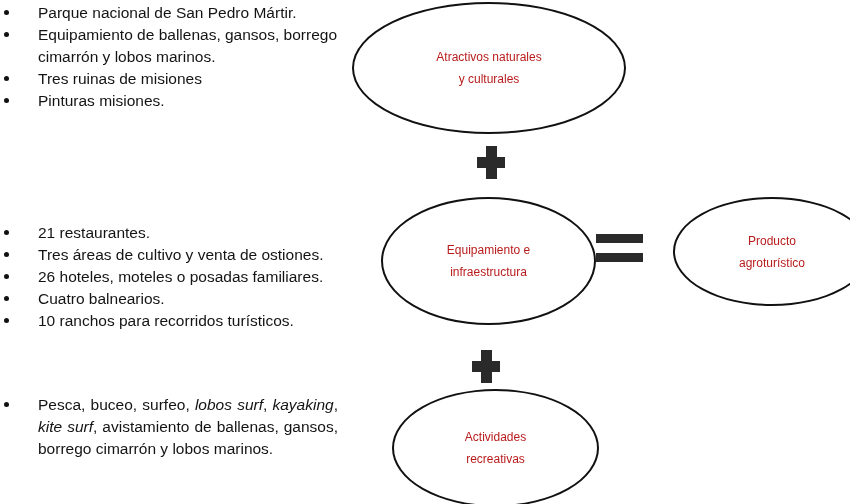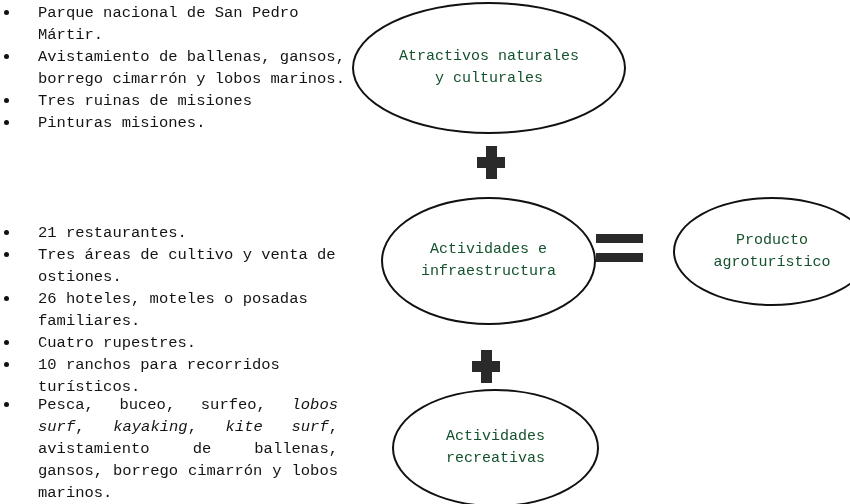--- a/index.html
+++ b/index.html
@@ -6,21 +6,21 @@
     margin: 0;
     padding: 0;
     background: #ffffff;
   }
   #page {
     position: relative;
     width: 850px;
     height: 504px;
     background: #ffffff;
     overflow: hidden;
-    font-family: Liberation Mono, monospace;
+    font-family: Liberation Sans, sans-serif;
     color: #111111;
   }
 
   
   .bullet-list {
     position: absolute;
     left: 0;
     width: 345px;
     list-style: none;
     margin: 0;
@@ -63,23 +63,23 @@
     box-sizing: border-box;
     border: 2px solid #111111;
     border-radius: 50%;
     background: #ffffff;
     display: flex;
     align-items: center;
     justify-content: center;
     text-align: center;
   }
   .oval .oval-label {
-    font-size: 15px;
+    font-size: 12px;
     line-height: 22px;
-    color: #14532d;
+    color: #b91c1c;
     padding: 0 14px;
   }
 
   #oval-attractions {
     left: 352px; top: 2px;
     width: 274px; height: 132px;
   }
   #oval-equipment {
     left: 381px; top: 197px;
     width: 215px; height: 128px;
@@ -136,21 +136,21 @@
 
 <div id="page">
 
   <ul class="bullet-list" id="list-attractions">
     <li class="bullet-item">
       <span class="dot"></span>
       <span class="txt">Parque nacional de San Pedro Mártir.</span>
     </li>
     <li class="bullet-item">
       <span class="dot"></span>
-      <span class="txt">Avistamiento de ballenas, gansos, borrego cimarrón y lobos marinos.</span>
+      <span class="txt">Equipamiento de ballenas, gansos, borrego cimarrón y lobos marinos.</span>
     </li>
     <li class="bullet-item">
       <span class="dot"></span>
       <span class="txt">Tres ruinas de misiones</span>
     </li>
     <li class="bullet-item">
       <span class="dot"></span>
       <span class="txt">Pinturas misiones.</span>
     </li>
   </ul>
@@ -163,21 +163,21 @@
     <li class="bullet-item">
       <span class="dot"></span>
       <span class="txt">Tres áreas de cultivo y venta de ostiones.</span>
     </li>
     <li class="bullet-item">
       <span class="dot"></span>
       <span class="txt">26 hoteles, moteles o posadas familiares.</span>
     </li>
     <li class="bullet-item">
       <span class="dot"></span>
-      <span class="txt">Cuatro rupestres.</span>
+      <span class="txt">Cuatro balnearios.</span>
     </li>
     <li class="bullet-item">
       <span class="dot"></span>
       <span class="txt">10 ranchos para recorridos turísticos.</span>
     </li>
   </ul>
 
   <ul class="bullet-list justified" id="list-activities">
     <li class="bullet-item">
       <span class="dot"></span>
@@ -192,21 +192,21 @@
     </div>
   </div>
 
   <div class="plus-op" id="plus-top">
     <span class="bar-h"></span>
     <span class="bar-v"></span>
   </div>
 
   <div class="oval" id="oval-equipment">
     <div class="oval-label">
-      <span>Actividades e</span><br>
+      <span>Equipamiento e</span><br>
       <span>infraestructura</span>
     </div>
   </div>
 
   <div id="equals-op">
     <span class="eq-bar top"></span>
     <span class="eq-bar bottom"></span>
   </div>
 
   <div class="oval" id="oval-product">

